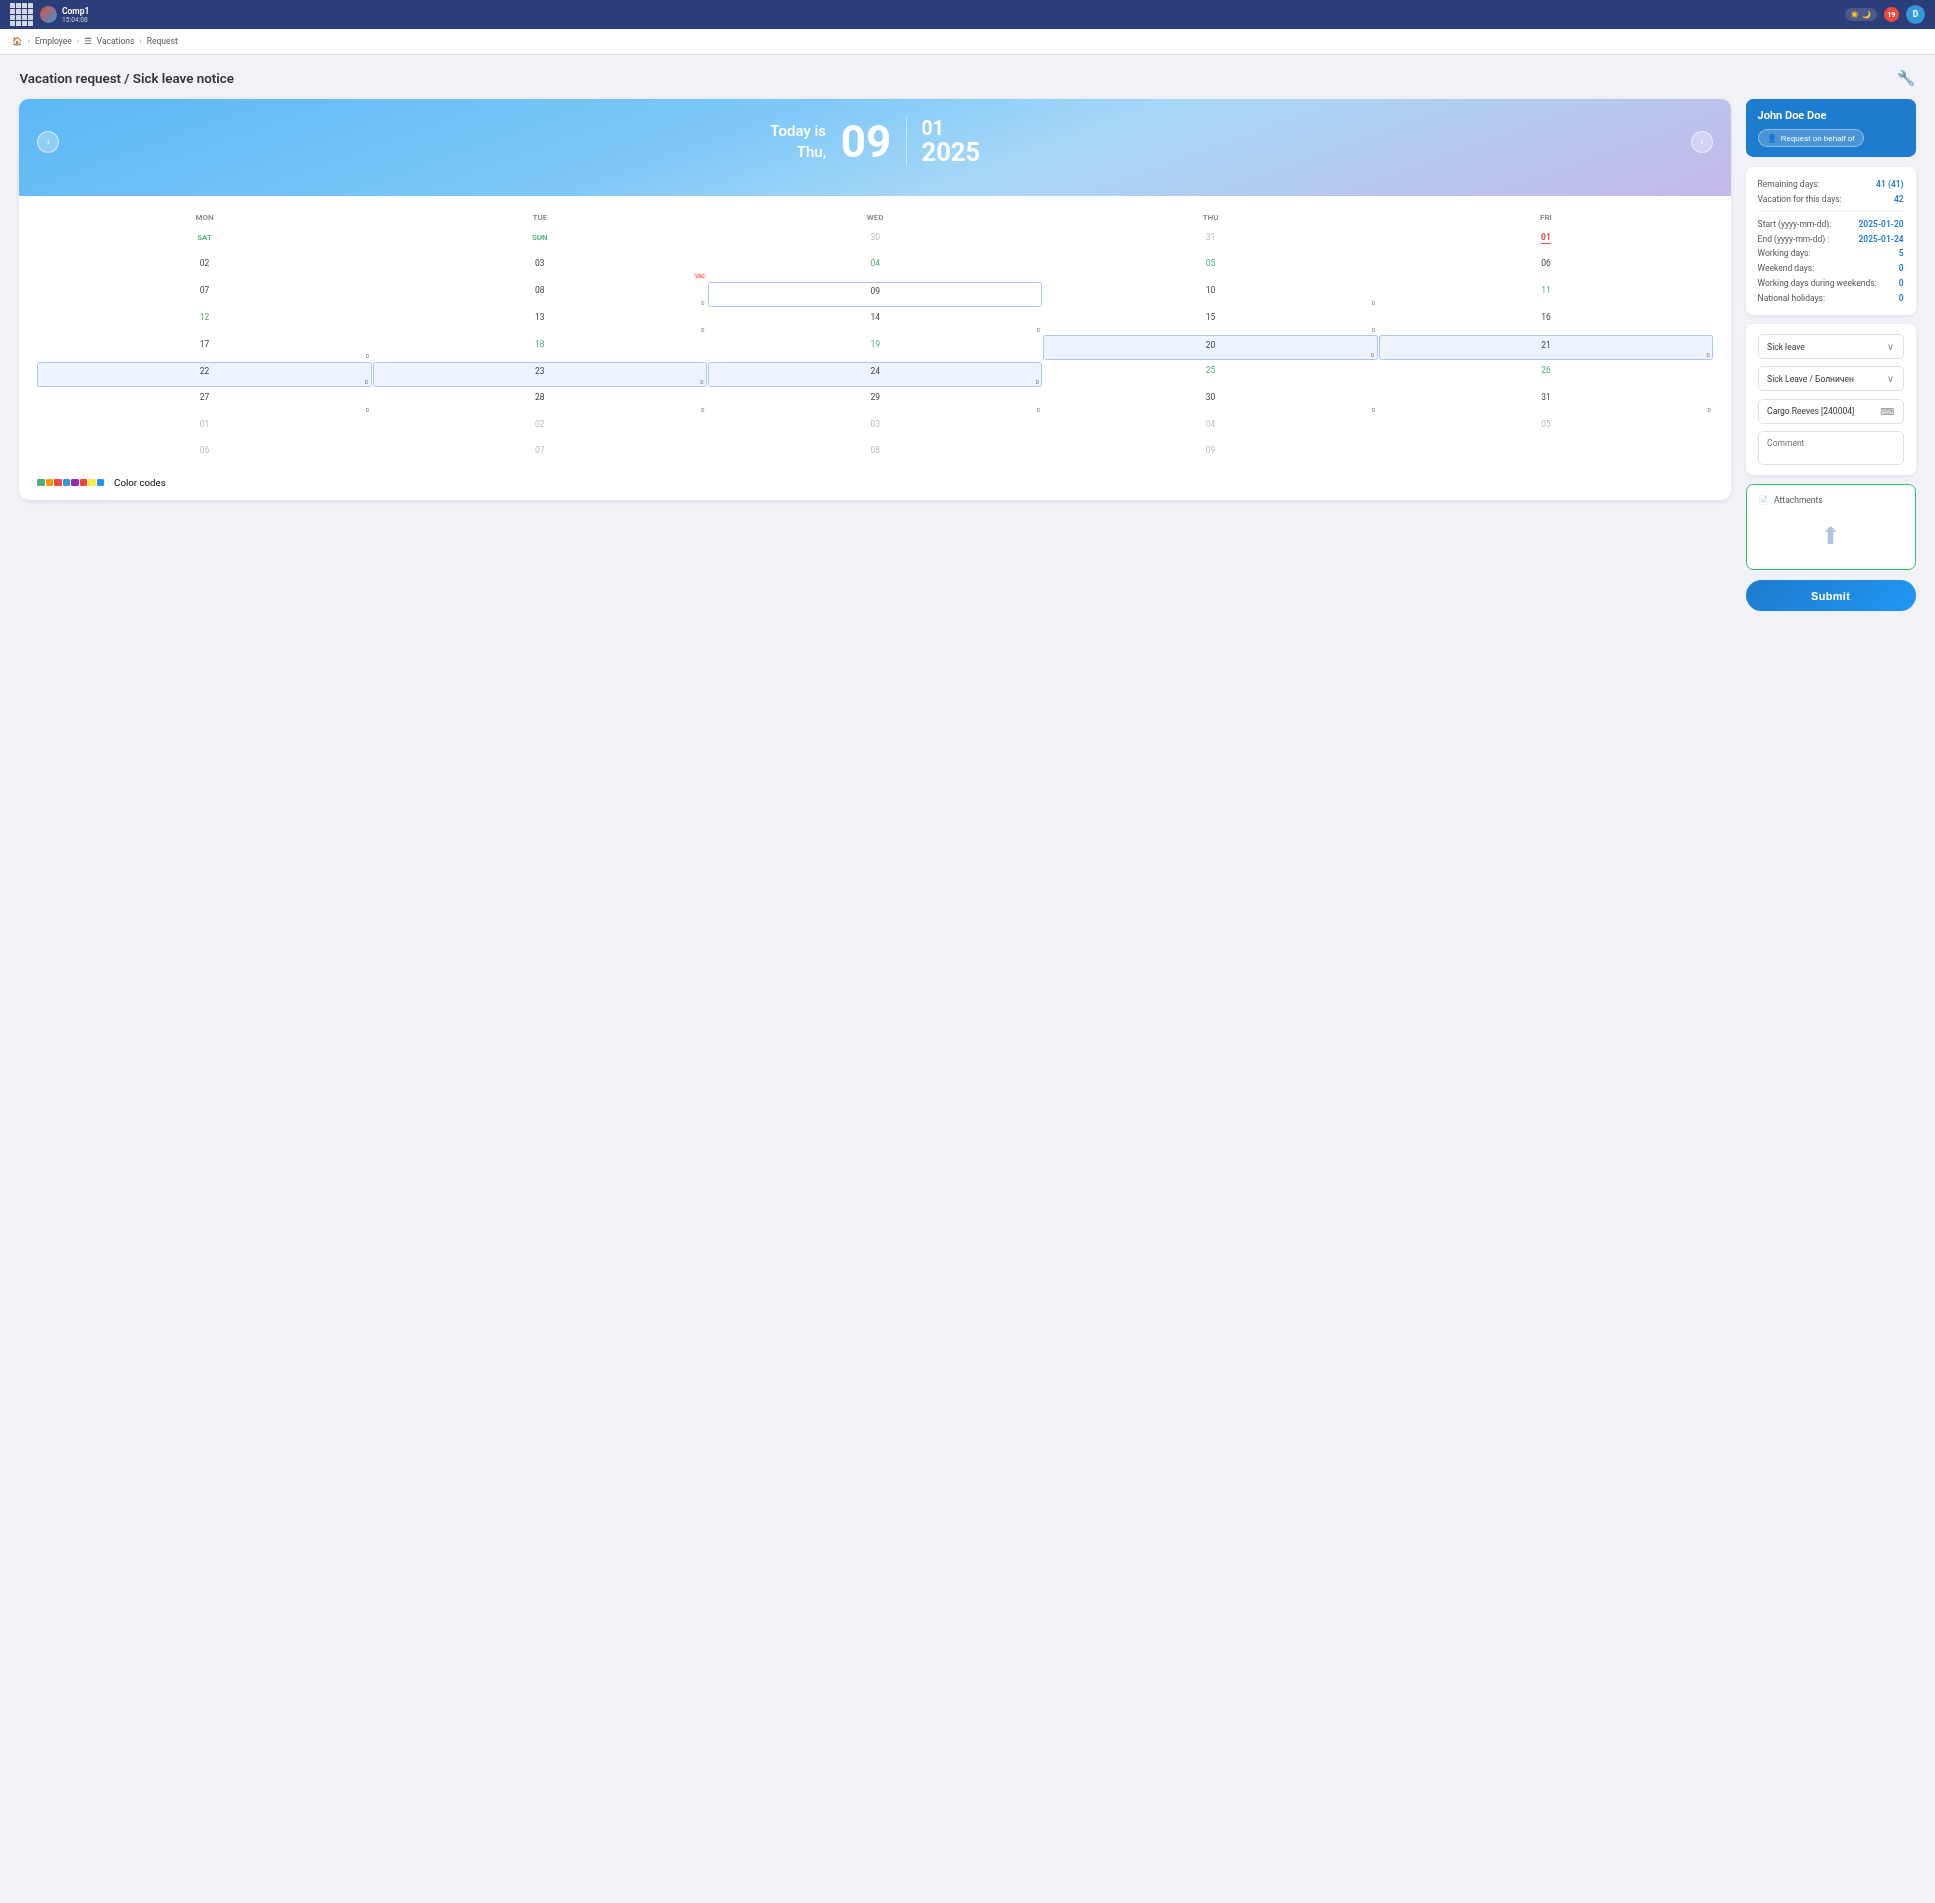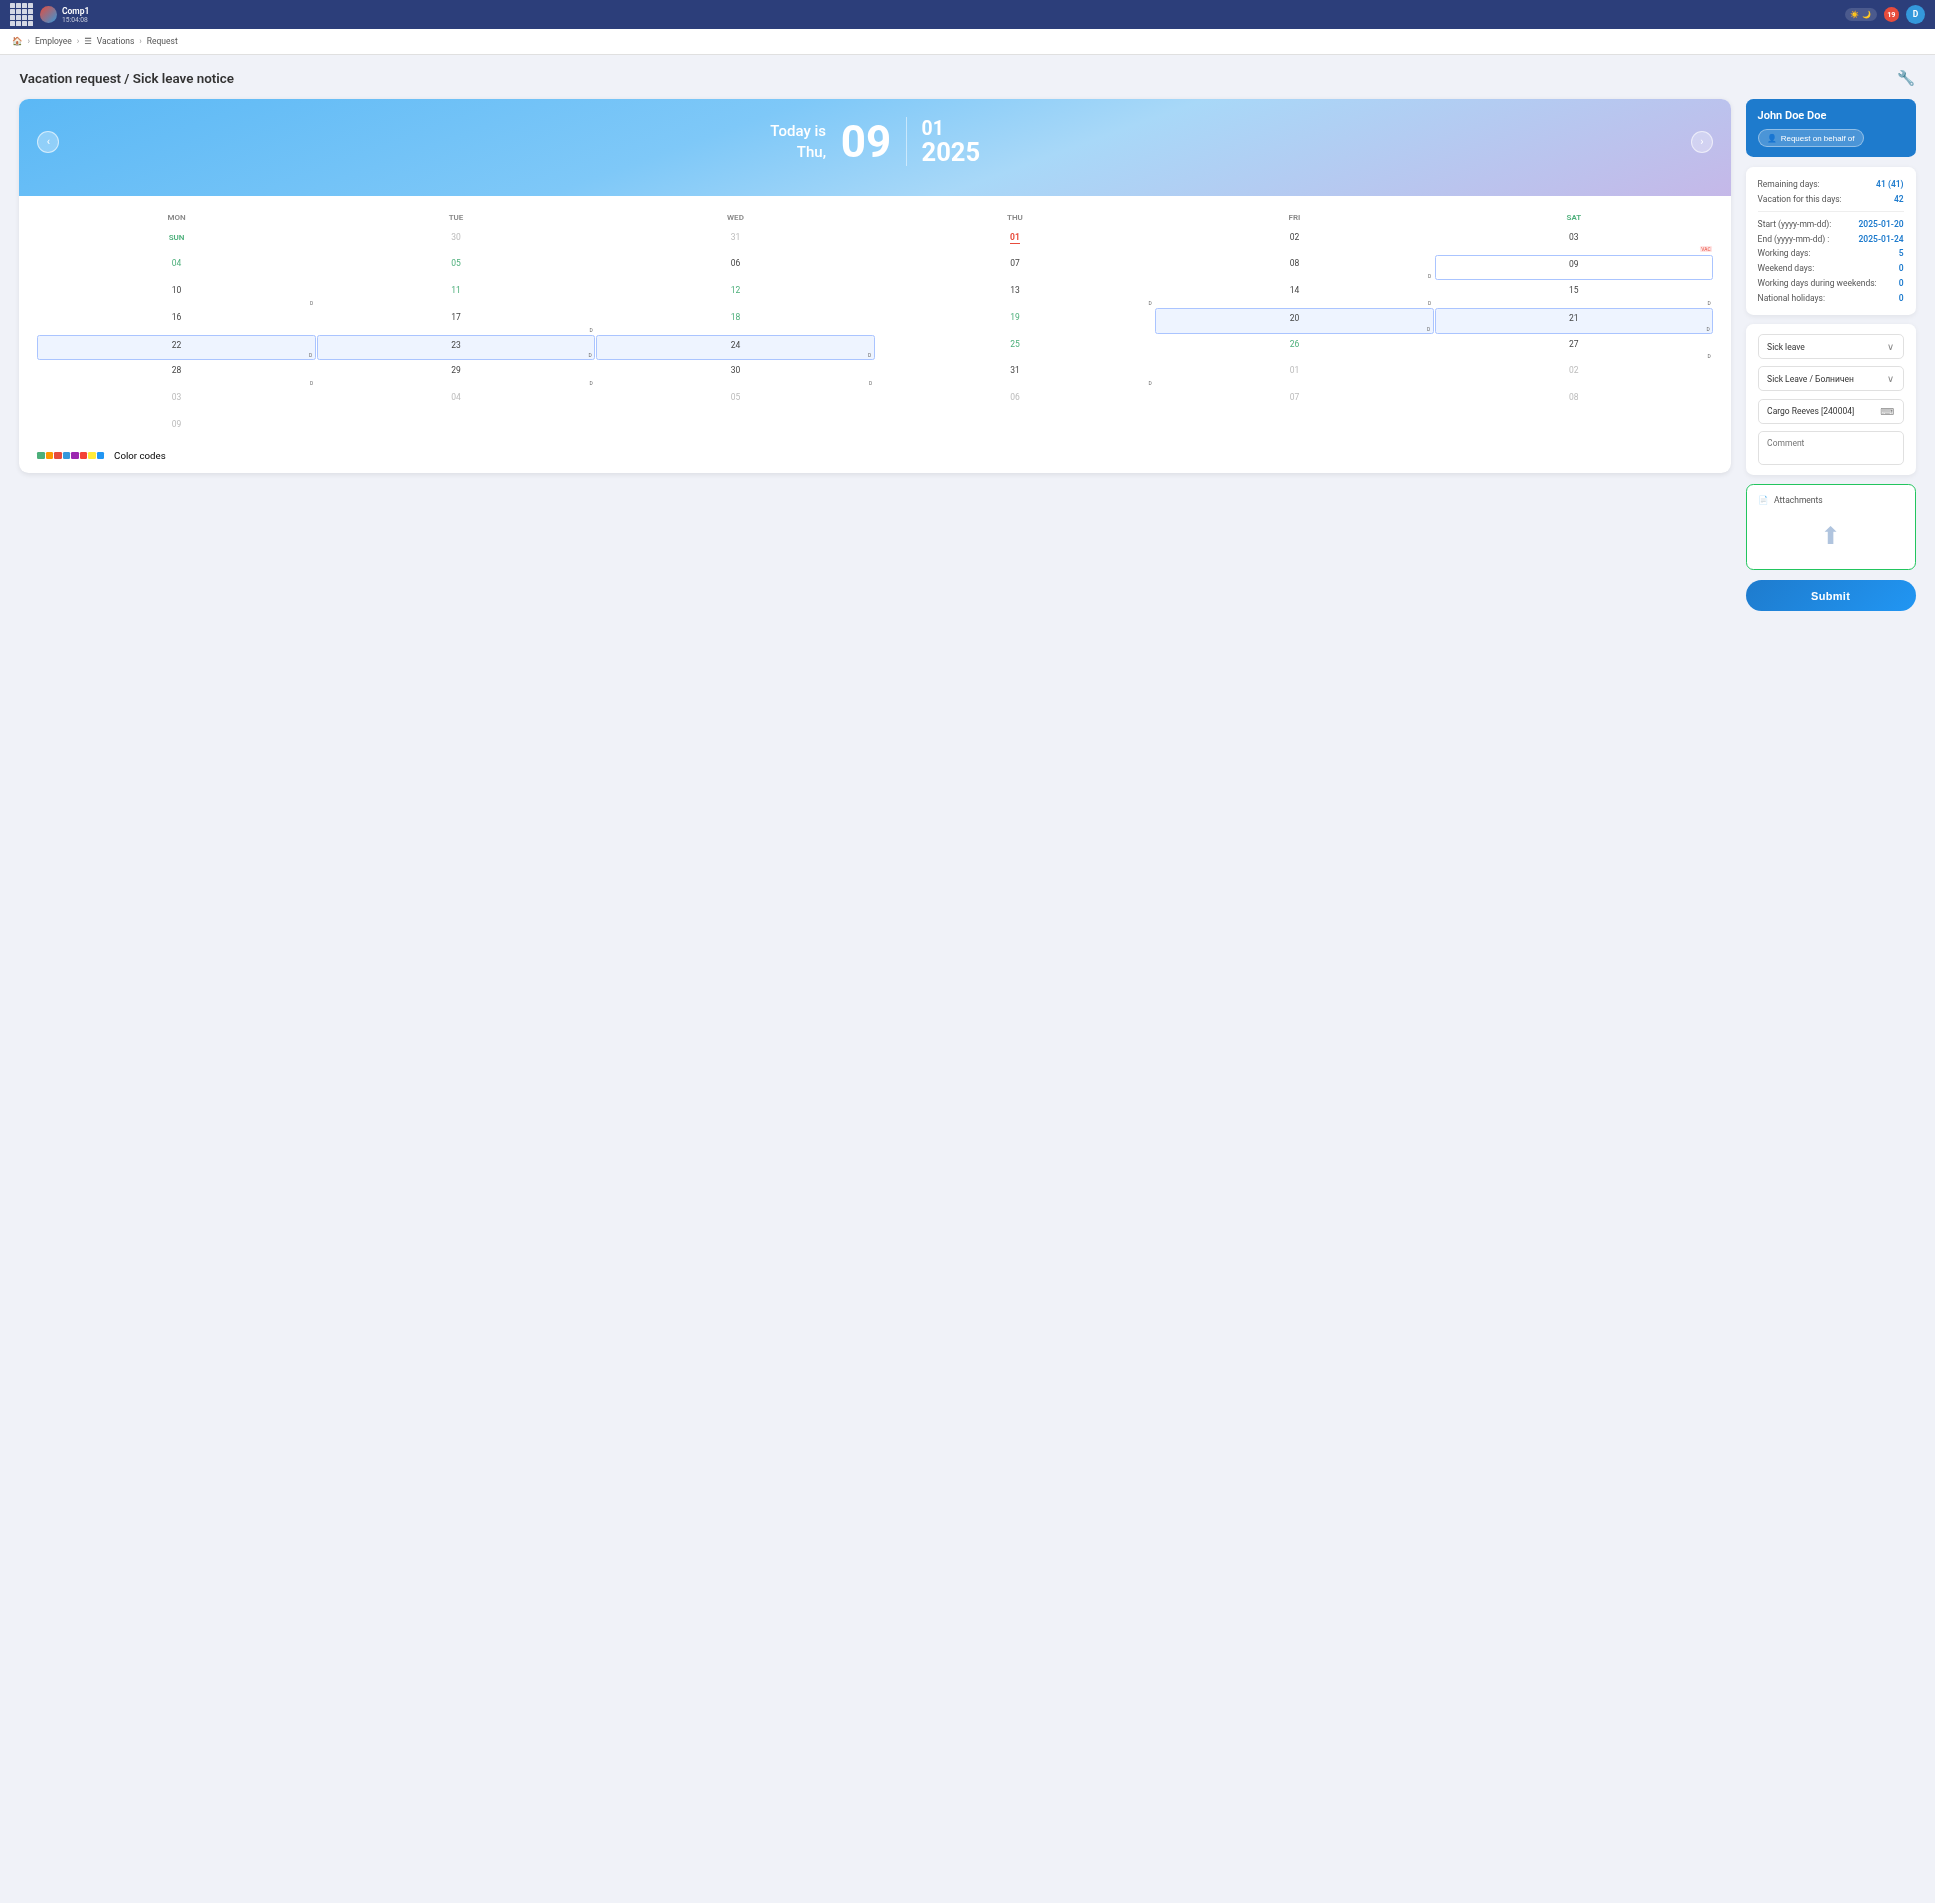--- a/index.html
+++ b/index.html
@@ -105,21 +105,21 @@
     }
     .cal-today-text { text-align: right; font-size: 15px; font-weight: 500; line-height: 1.4; }
     .cal-day-num { font-size: 44px; font-weight: 700; line-height: 1; }
     .cal-divider { width: 1.2px; height: 49px; background: rgba(255,255,255,0.5); }
     .cal-month-year { display: flex; flex-direction: column; align-items: flex-start; }
     .cal-month { font-size: 19.4px; font-weight: 700; }
     .cal-year { font-size: 25.5px; font-weight: 700; line-height: 1; }
 
     
     .cal-grid-wrapper { padding: 12px 18px 0; }
-    .cal-grid { display: grid; grid-template-columns: repeat(6, 1fr); gap: 1.2px; }
+    .cal-grid { display: grid; grid-template-columns: repeat(5, 1fr); gap: 1.2px; }
     .cal-dow {
       text-align: center;
       font-size: 8px;
       font-weight: 600;
       color: #888;
       padding: 4.9px 2.4px;
     }
     .cal-dow.weekend { color: #4caf7a; }
     .cal-day {
       text-align: center;

